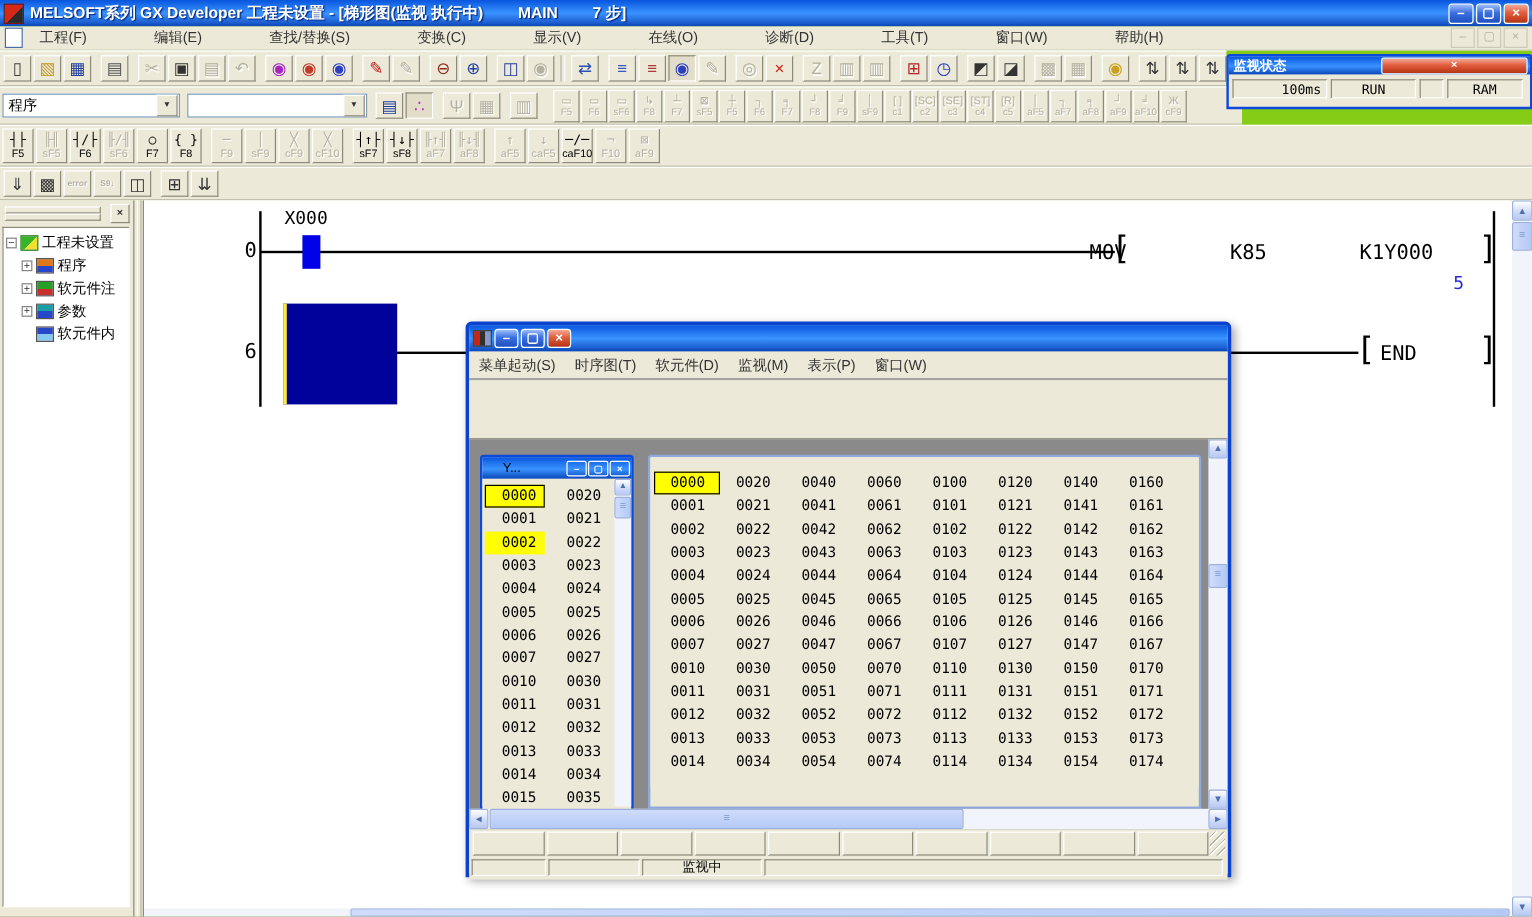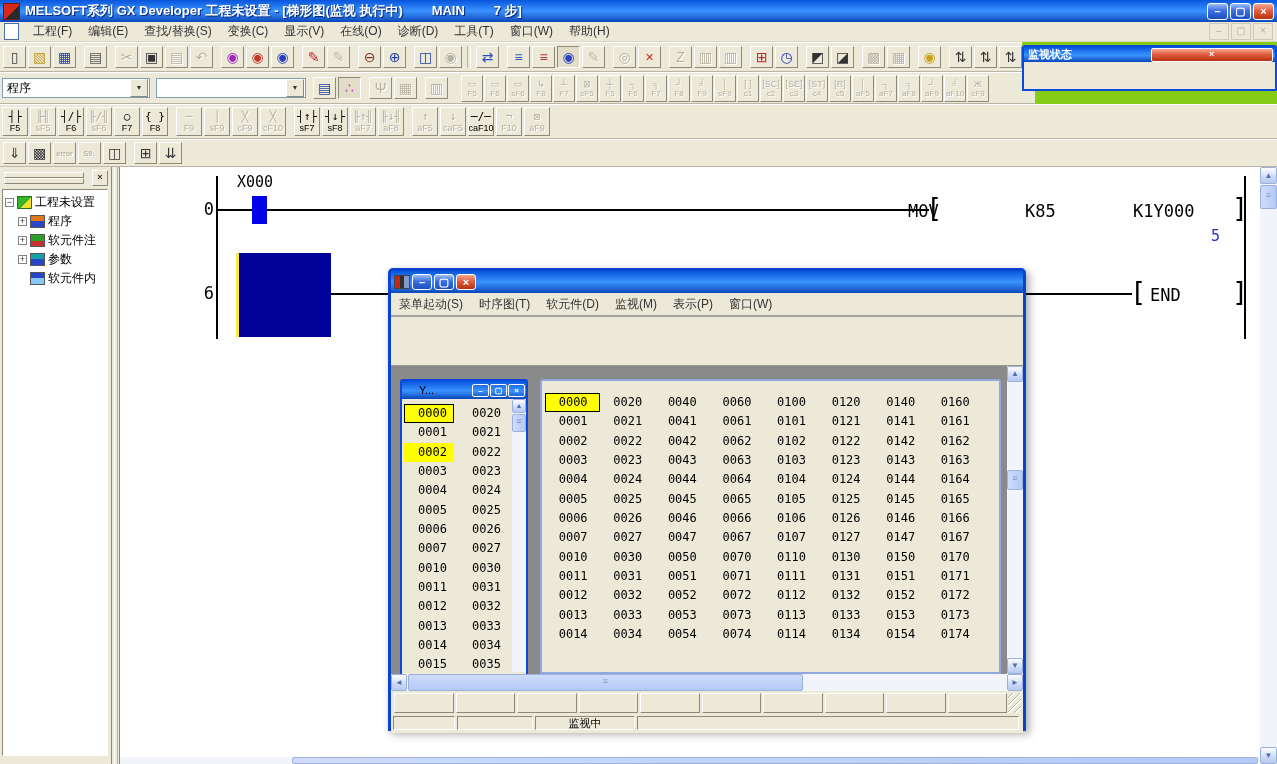--- a/index.html
+++ b/index.html
@@ -15,21 +15,21 @@
     text-shadow:1px 1px 1px #00227a;overflow:hidden;flex:1;}
   .winbtns{display:flex;margin-right:3px;}
   .wbtn{width:21px;height:17px;margin-left:2px;border:1px solid #fff;border-radius:3px;color:#fff;
     font-size:11px;line-height:15px;text-align:center;font-weight:bold;box-sizing:border-box;}
   .wbtn.blue{background:linear-gradient(180deg,#9dbcf8,#3b6fe0 45%,#1e4fc0);}
   .wbtn.red{background:linear-gradient(180deg,#f4a893,#e25d3e 45%,#b43311);}
   
   #menubar{position:absolute;left:0;top:22px;width:1277px;height:20px;background:#ece9d8;
     display:flex;align-items:center;border-bottom:1px solid #d9d5c6;box-sizing:border-box;}
   .docicon{width:13px;height:15px;background:#fff;border:1px solid #4a6fa5;margin:0 6px 0 4px;}
-  #menuitems{display:flex;align-items:flex-start;flex:1;}
+  #menuitems{display:flex;align-items:flex-start;flex:1;gap:40px;}
   .menu-item{font-size:12px;padding:2px 8px;color:#333;white-space:nowrap;}
   .mdictls{display:flex;margin-right:4px;}
   .mdictl{width:18px;height:15px;margin-left:2px;border:1px solid #cdc9ba;color:#b3af9f;
     font-size:10px;line-height:13px;text-align:center;background:#ece9d8;}
   
   .toolbar{position:absolute;background:#ece9d8;display:flex;align-items:center;
     border-top:1px solid #fff;border-bottom:1px solid #b9b5a5;box-sizing:border-box;padding-left:2px;}
   #tb1{left:0;top:42px;width:1022px;height:30px;}
   #tb2{left:0;top:72px;width:1035px;height:32px;}
   #tb3{left:0;top:104px;width:1277px;height:35px;}
@@ -353,20 +353,26 @@
     </div>
 
   <div id="monwin">
     <div class="mtitle">
       <span>监视状态</span>
       <span style="display:flex">
 
       <span class="mclose red"><i style="font-style:normal">×</i></span>
         </span>
     </div>
+    <div class="mbody">
+      <span class="mfield f0">100ms</span>
+      <span class="mfield f1">RUN</span>
+      <span class="mfield f2"></span>
+      <span class="mfield f3">RAM</span>
+    </div>
   </div>
 
   <div id="tb2" class="toolbar">
     <div class="combo" style="width:148px">
       <span class="cval">程序</span>
       <span class="carrow">▼</span>
     </div>
     <div class="combo" style="width:150px">
       <span class="cval"></span>
       <span class="carrow">▼</span>

